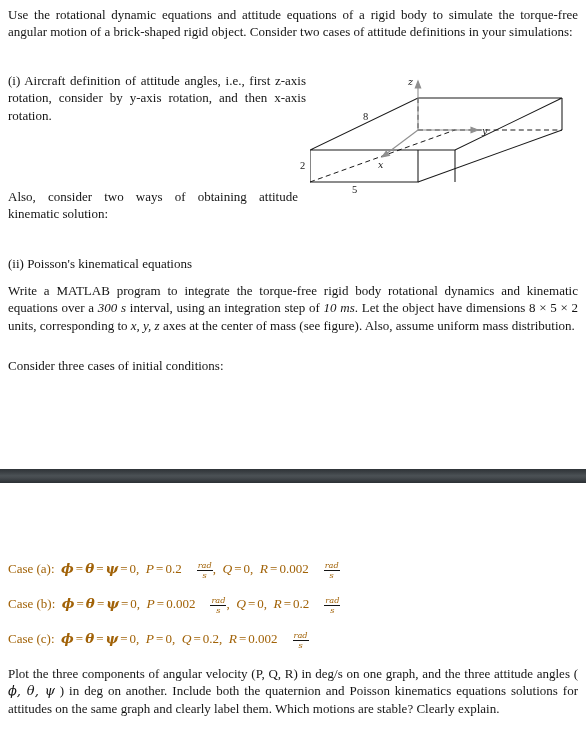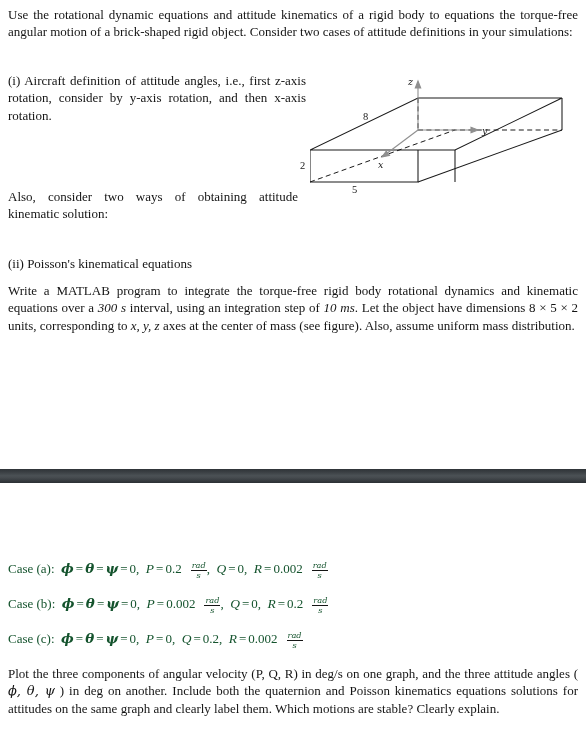--- a/index.html
+++ b/index.html
@@ -51,21 +51,21 @@
     background: linear-gradient(to bottom,
         #2f3438 0%, #383d41 18%, #4b5155 48%, #464b4f 62%, #33383c 88%, #2b3034 100%);
   }
 
   
   .case-line {
     position: absolute;
     font-size: 13.0px;
     line-height: 16px;
     white-space: nowrap;
-    color: #14532d;
+    color: #a16207;
   }
   .case-label { font-family: "Liberation Serif", serif; }
   .mvar {
     font-family: "DejaVu Serif", serif;
     font-style: italic;
     font-weight: bold;
     font-size: 13.5px;
   }
   .mvar-up {
     font-family: "Liberation Serif", serif;
@@ -74,53 +74,54 @@
   }
   .num { font-family: "Liberation Serif", serif; font-size: 13px; }
   .eqs { padding: 0 2px; }
   .frac {
     display: inline-block;
     vertical-align: -0.42em;
     text-align: center;
     font-style: italic;
     font-family: "DejaVu Serif", serif;
     line-height: 1.0;
-    margin-left: 9px;
+    margin-left: 15px;
   }
   .frac .nu {
     display: block;
     font-size: 8.2px;
     padding: 0 1px 0.5px 1px;
     border-bottom: 0.9px solid #141414;
   }
   .frac .de {
     display: block;
     font-size: 8.2px;
     padding-top: 0.5px;
   }
   .inline-math { font-style: italic; font-family: Liberation Serif, serif; }
   .sym { font-family: "DejaVu Serif", serif; font-style: italic; margin-top: 41px; }
 </style>
 </head>
 <body>
 
 <div class="page">
 
-  <div class="para" style="left:8px; top:6px; width:570px;">Use the rotational dynamic equations and attitude kinematics of a rigid body to equations the torque-free angular motion of a brick-shaped rigid object. Consider two cases of attitude definitions in your simulations:</div>
+  <div class="para" style="left:8px; top:6px; width:570px;">Use the rotational dynamic equations and attitude equations of a rigid body to simulate the torque-free angular motion of a brick-shaped rigid object. Consider two cases of attitude definitions in your simulations:</div>
 
   <div class="para" style="left:8px; top:72px; width:298px;">(i) Aircraft definition of attitude angles, i.e., first z-axis rotation, consider by y-axis rotation, and then x-axis rotation.</div>
 
 
   <div class="para" style="left:8px; top:188px; width:290px;">Also, consider two ways of obtaining attitude kinematic solution:</div>
 
 
   <div class="para noj" style="left:8px; top:255px; width:400px;">(ii) Poisson's kinematical equations</div>
 
   <div class="para" style="left:8px; top:282px; width:570px;"><span>Write a MATLAB program to integrate the torque-free rigid body rotational dynamics and kinematic equations over a </span><span class="inline-math">300</span><span>&nbsp;</span><span class="inline-math">s</span><span> interval, using an integration step of </span><span class="inline-math">10</span><span>&nbsp;</span><span class="inline-math">ms</span><span>. Let the object have dimensions </span><span>8 × 5 × 2</span><span> units, corresponding to </span><span class="inline-math">x, y, z</span><span> axes at the center of mass (see figure). Also, assume uniform mass distribution.</span></div>
 
+  <div class="para noj" style="left:8px; top:357px; width:400px;">Consider three cases of initial conditions:</div>
 
   <div class="figure">
     <svg width="276" height="122" viewBox="0 0 276 122" xmlns="http://www.w3.org/2000/svg">
 
       <g fill="none" stroke="#1a1a1a" stroke-width="1.05" stroke-linejoin="miter">
 
         <path d="M 0 78 L 108 26 L 252 26 L 145 78 Z"></path>
 
         <path d="M 0 78 L 0 110 L 108 110 L 108 78"></path>
 

